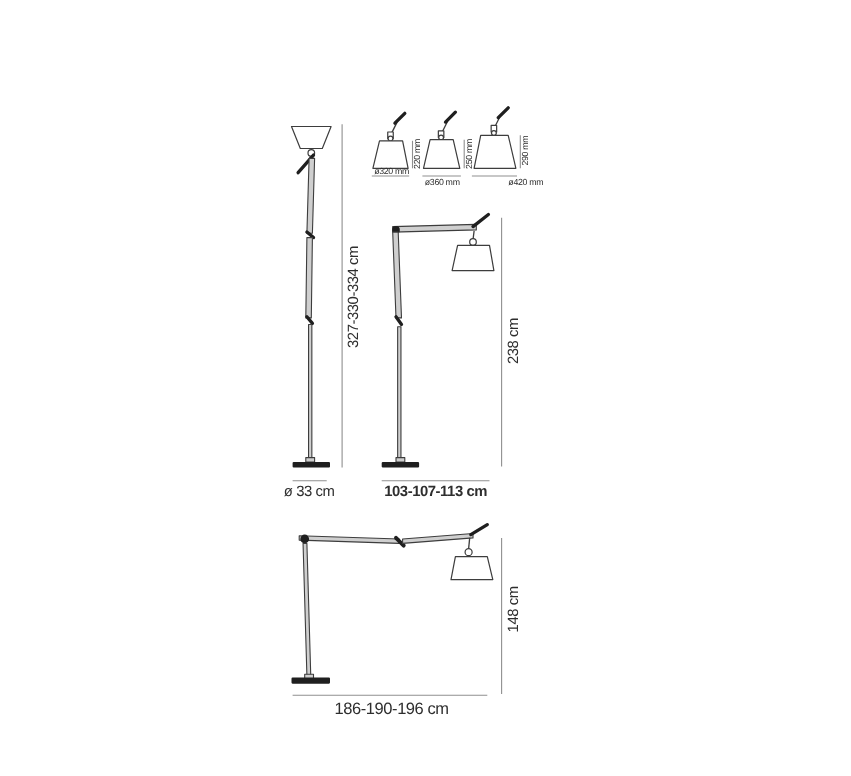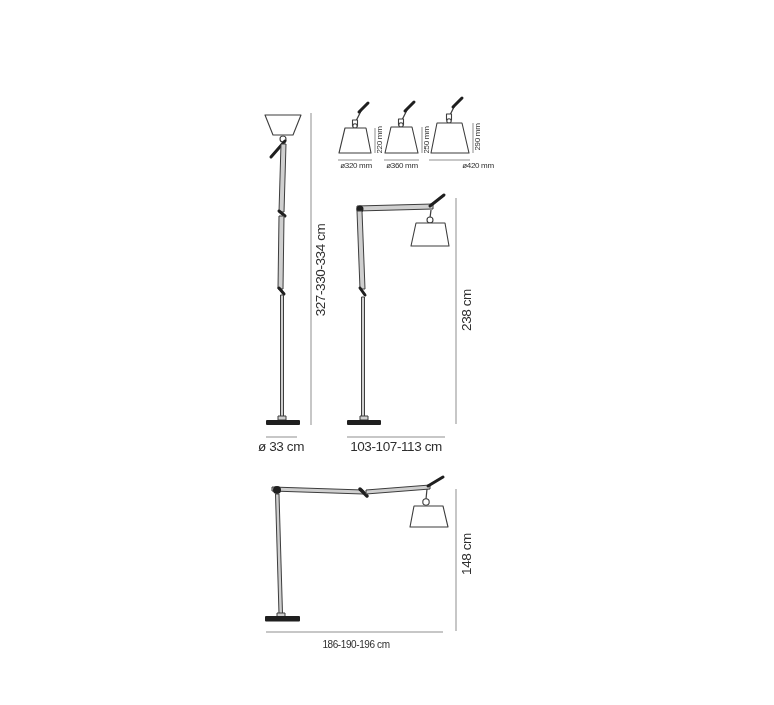--- a/index.html
+++ b/index.html
@@ -17,21 +17,21 @@
   .dk   {stroke:var(--dark); fill:none; stroke-linecap:round;}
   .dkf  {fill:var(--dark); stroke:none;}
   .thin {stroke:var(--line); stroke-width:1.2; fill:none;}
   .dim  {stroke:var(--dim); stroke-width:1; fill:none;}
   
   .lbl{
     position:absolute; color:var(--text); font-size:13.5px; letter-spacing:-0.4px;
     white-space:nowrap; transform:translate(-50%,-50%); line-height:1;
   }
   .lbl.rot{transform:translate(-50%,-50%) rotate(-90deg);}
-  .lbl.big{font-size:10px;}
+  .lbl.big{font-size:15px;}
   .lbl.sm{font-size:8px; letter-spacing:-0.3px;}
 </style>
 </head>
 <body>
 
 <div class="stage">
 
   <svg width="774" height="705" viewBox="0 0 774 705" aria-hidden="true">
 
     <g>
@@ -109,26 +109,26 @@
       <rect class="dkf" x="265" y="616" width="35" height="5.5" rx="1"></rect>
       <line class="dim" x1="456" y1="489" x2="456" y2="631"></line>
       <line class="dim" x1="266" y1="632" x2="443" y2="632"></line>
     </g>
   </svg>
 
   <div class="lbl rot" style="left:321px; top:270px;">327-330-334 cm</div>
   <div class="lbl" style="left:281px; top:447px;text-align:center;">ø 33 cm</div>
 
   <div class="lbl rot" style="left:467px; top:310px;">238 cm</div>
-  <div class="lbl" style="left:396px; top:447px;">103-107-113 cm</div>
+  <div class="lbl" style="left:396px; top:447px;font-weight:bold;">103-107-113 cm</div>
 
   <div class="lbl rot" style="left:467px; top:554px;">148 cm</div>
   <div class="lbl big" style="left:356px; top:645px;">186-190-196 cm</div>
 
-  <div class="lbl sm" style="left:356px; top:166px;">ø320 mm</div>
+  <div class="lbl sm" style="left:356px; top:156px;">ø320 mm</div>
   <div class="lbl sm rot" style="left:380px; top:140px;">220 mm</div>
 
   <div class="lbl sm" style="left:402px; top:166px;">ø360 mm</div>
   <div class="lbl sm rot" style="left:427px; top:140px;">250 mm</div>
 
   <div class="lbl sm" style="left:450px; top:166px;margin-left:28px;">ø420 mm</div>
   <div class="lbl sm rot" style="left:478px; top:137px;">290 mm</div>
 
 </div>
 

